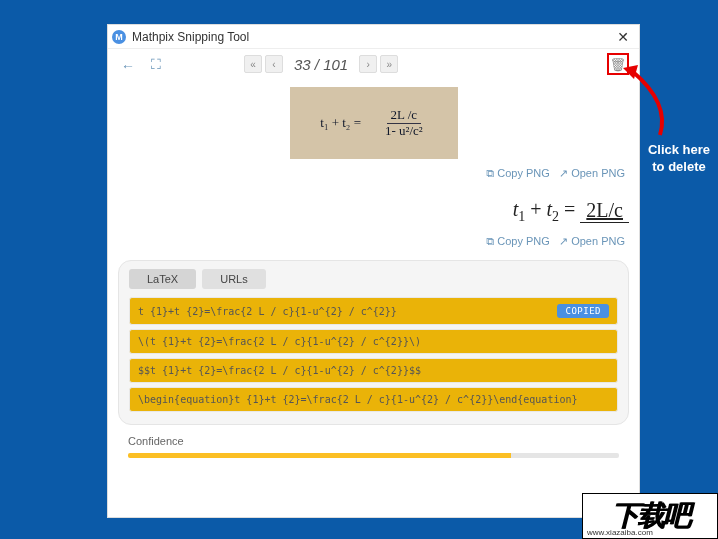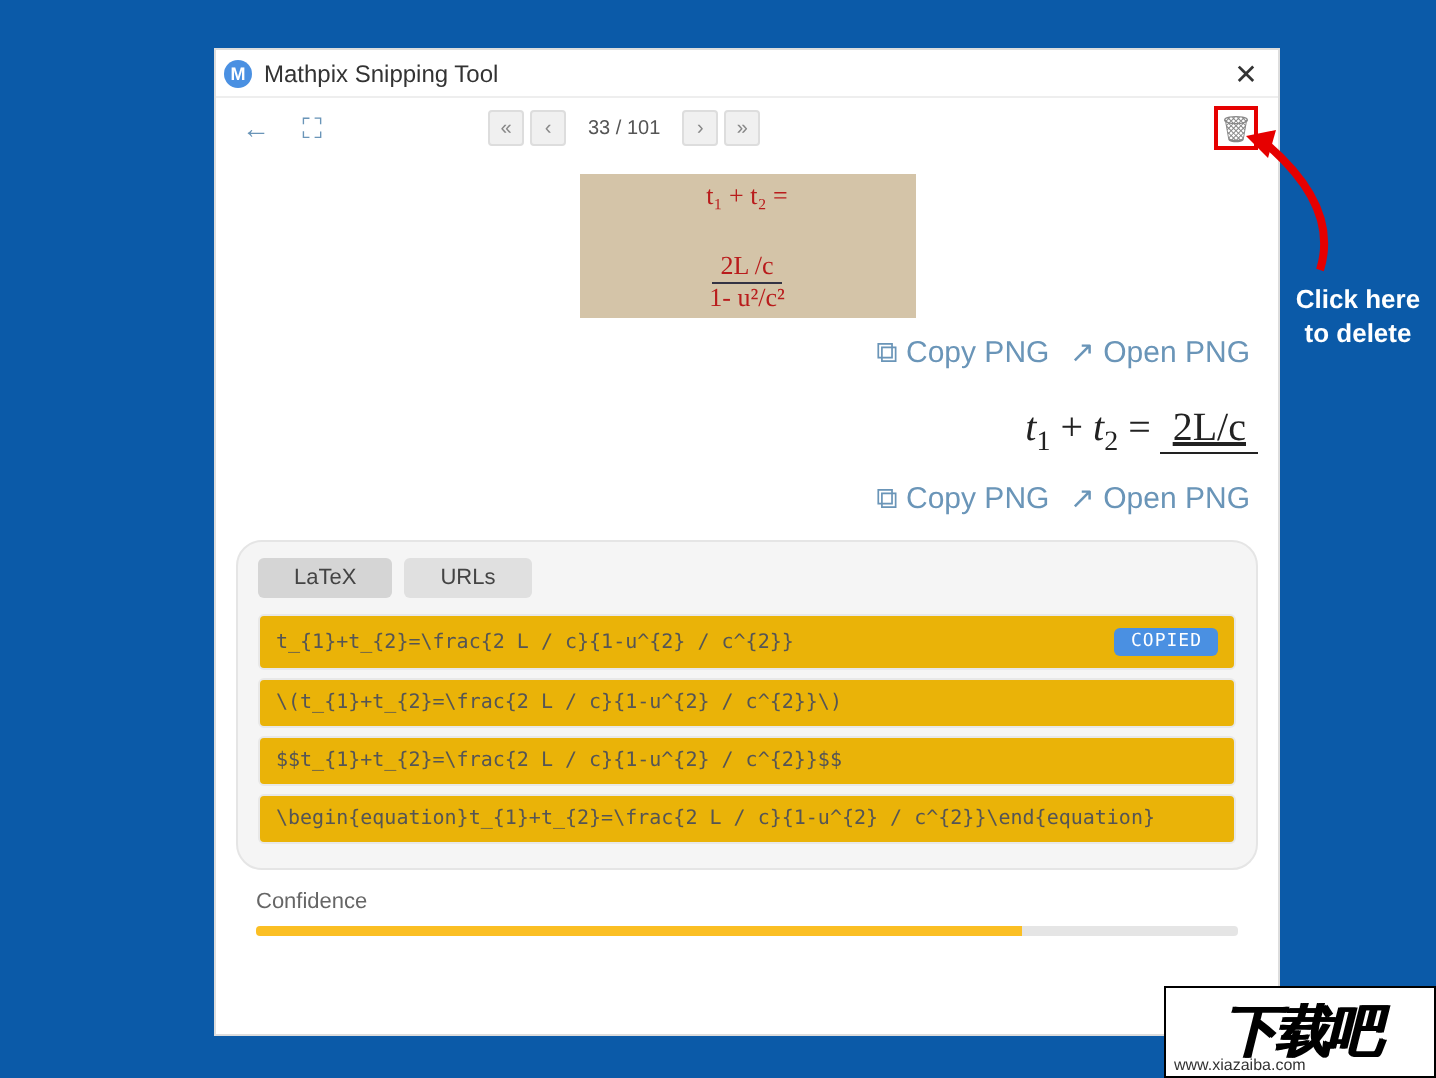--- a/index.html
+++ b/index.html
@@ -53,52 +53,52 @@
   .nav-group {
     display: flex; align-items: center; gap: 3px;
     margin-left: 70px;
   }
   .nav-btn {
     background: #f0f0f0; border: 1px solid #ddd;
     border-radius: 2px; width: 18px; height: 18px;
     display: flex; align-items: center; justify-content: center;
     font-size: 10px; color: #888; cursor: pointer;
   }
-  .counter { font-size: 10px; color: #555; margin: 0 8px; }
+  .counter { font-size: 15px; color: #555; margin: 0 8px; font-style: italic; }
   .tool-right { margin-left: auto; }
   .trash-btn {
     width: 22px; height: 22px;
     border: 2px solid #e60000;
     display: flex; align-items: center; justify-content: center;
     color: #888; cursor: pointer; font-size: 13px;
   }
   .content {
     flex: 1; overflow-y: auto;
     padding: 0 10px;
   }
   .snip-img {
     width: 168px; height: 72px;
     margin: 8px auto 6px;
     background: #d4c4a8;
     display: flex; align-items: center; justify-content: center;
     position: relative;
   }
   .handwriting {
     font-family: 'Comic Sans MS', cursive;
-    font-size: 13px; color: #b91c1c;
-    display: flex; align-items: center; gap: 20px; flex-direction: column;
+    font-size: 13px; color: #0f172a;
+    display: flex; align-items: center; gap: 20px;
   }
   .frac {
     display: inline-flex; flex-direction: column; align-items: center;
     line-height: 1.1;
   }
   .frac .num { border-bottom: 1px solid #334; padding: 0 4px; }
   .frac .den { padding: 0 4px; }
   .actions {
-    text-align: right; font-size: 15px; color: #6a95b8;
+    text-align: right; font-size: 11px; color: #6a95b8;
     padding: 2px 4px 6px;
   }
   .action-link { cursor: pointer; margin-left: 6px; }
   .rendered {
     text-align: right; padding: 12px 0 8px;
     font-family: 'Times New Roman', serif;
     font-size: 20px; color: #222;
   }
   .rendered .rfrac {
     display: inline-flex; flex-direction: column; align-items: center;

